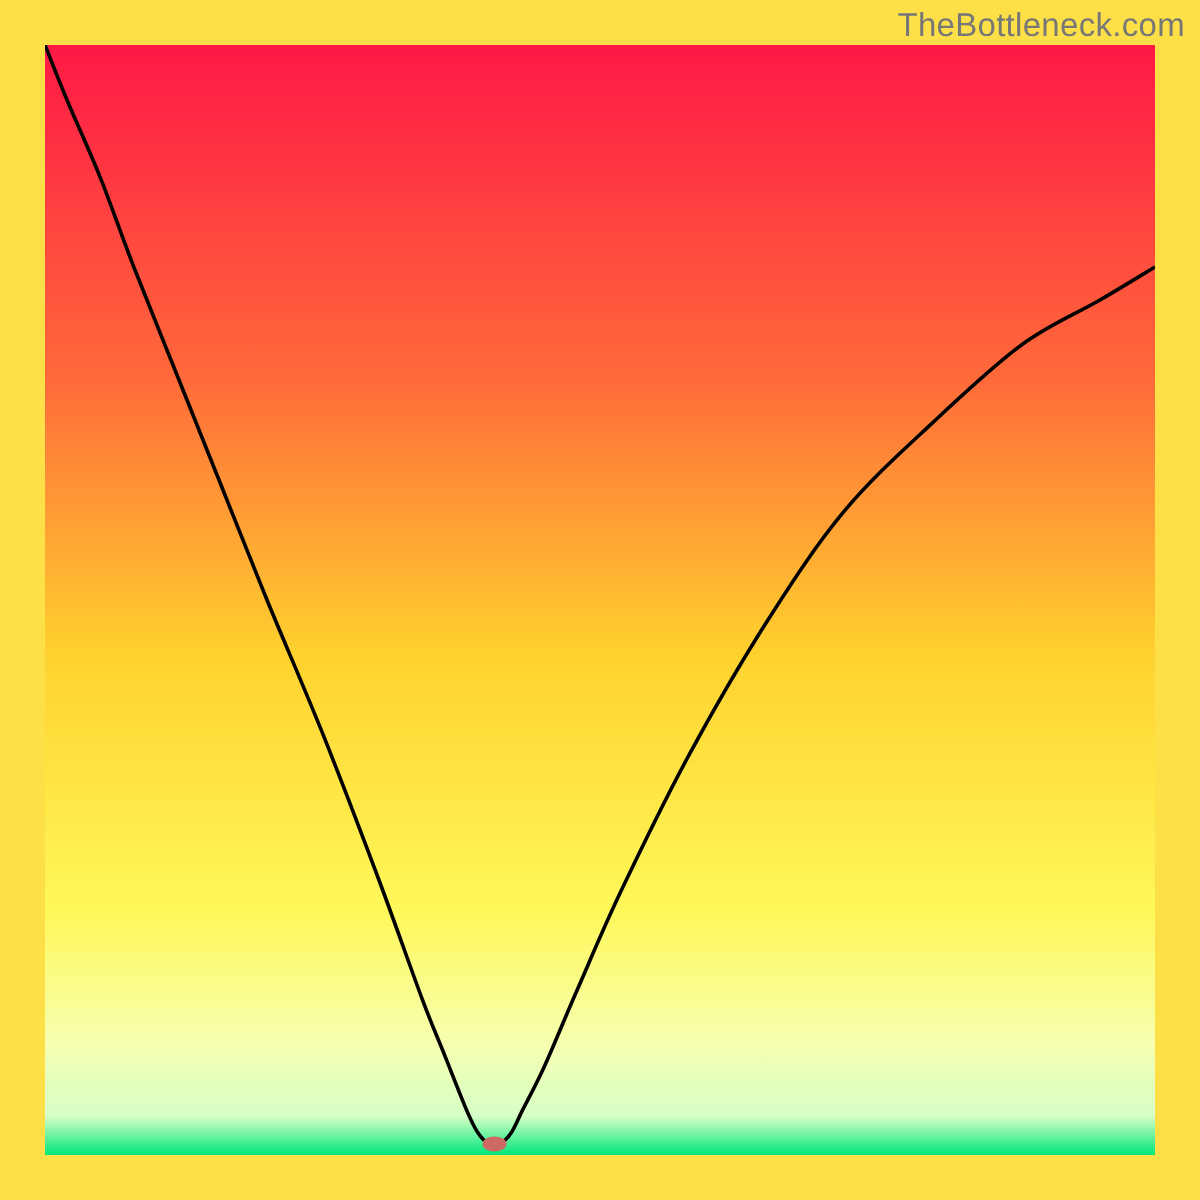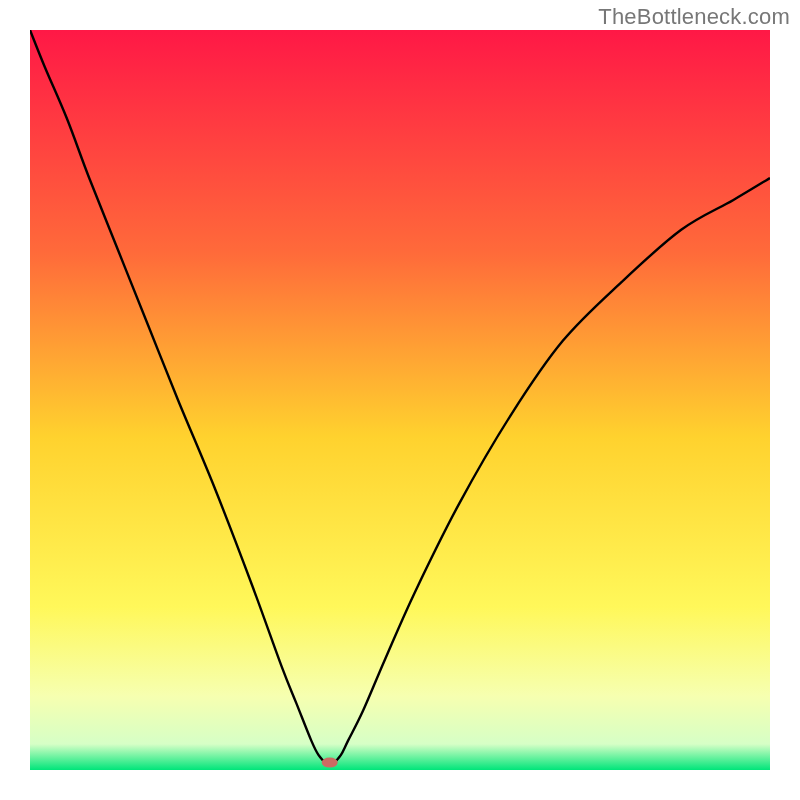--- a/index.html
+++ b/index.html
@@ -8,21 +8,21 @@
     width: 800px;
     height: 800px;
     overflow: hidden;
     background: #000;
     font-family: Arial, Helvetica, sans-serif;
   }
   .frame {
     position: relative;
     width: 800px;
     height: 800px;
-    background: #ffffff;
+    background: #fde047;
   }
   .plot-area {
     position: absolute;
     left: 30px;
     top: 30px;
     width: 740px;
     height: 740px;
     overflow: hidden;
   }
   .plot-area svg {

